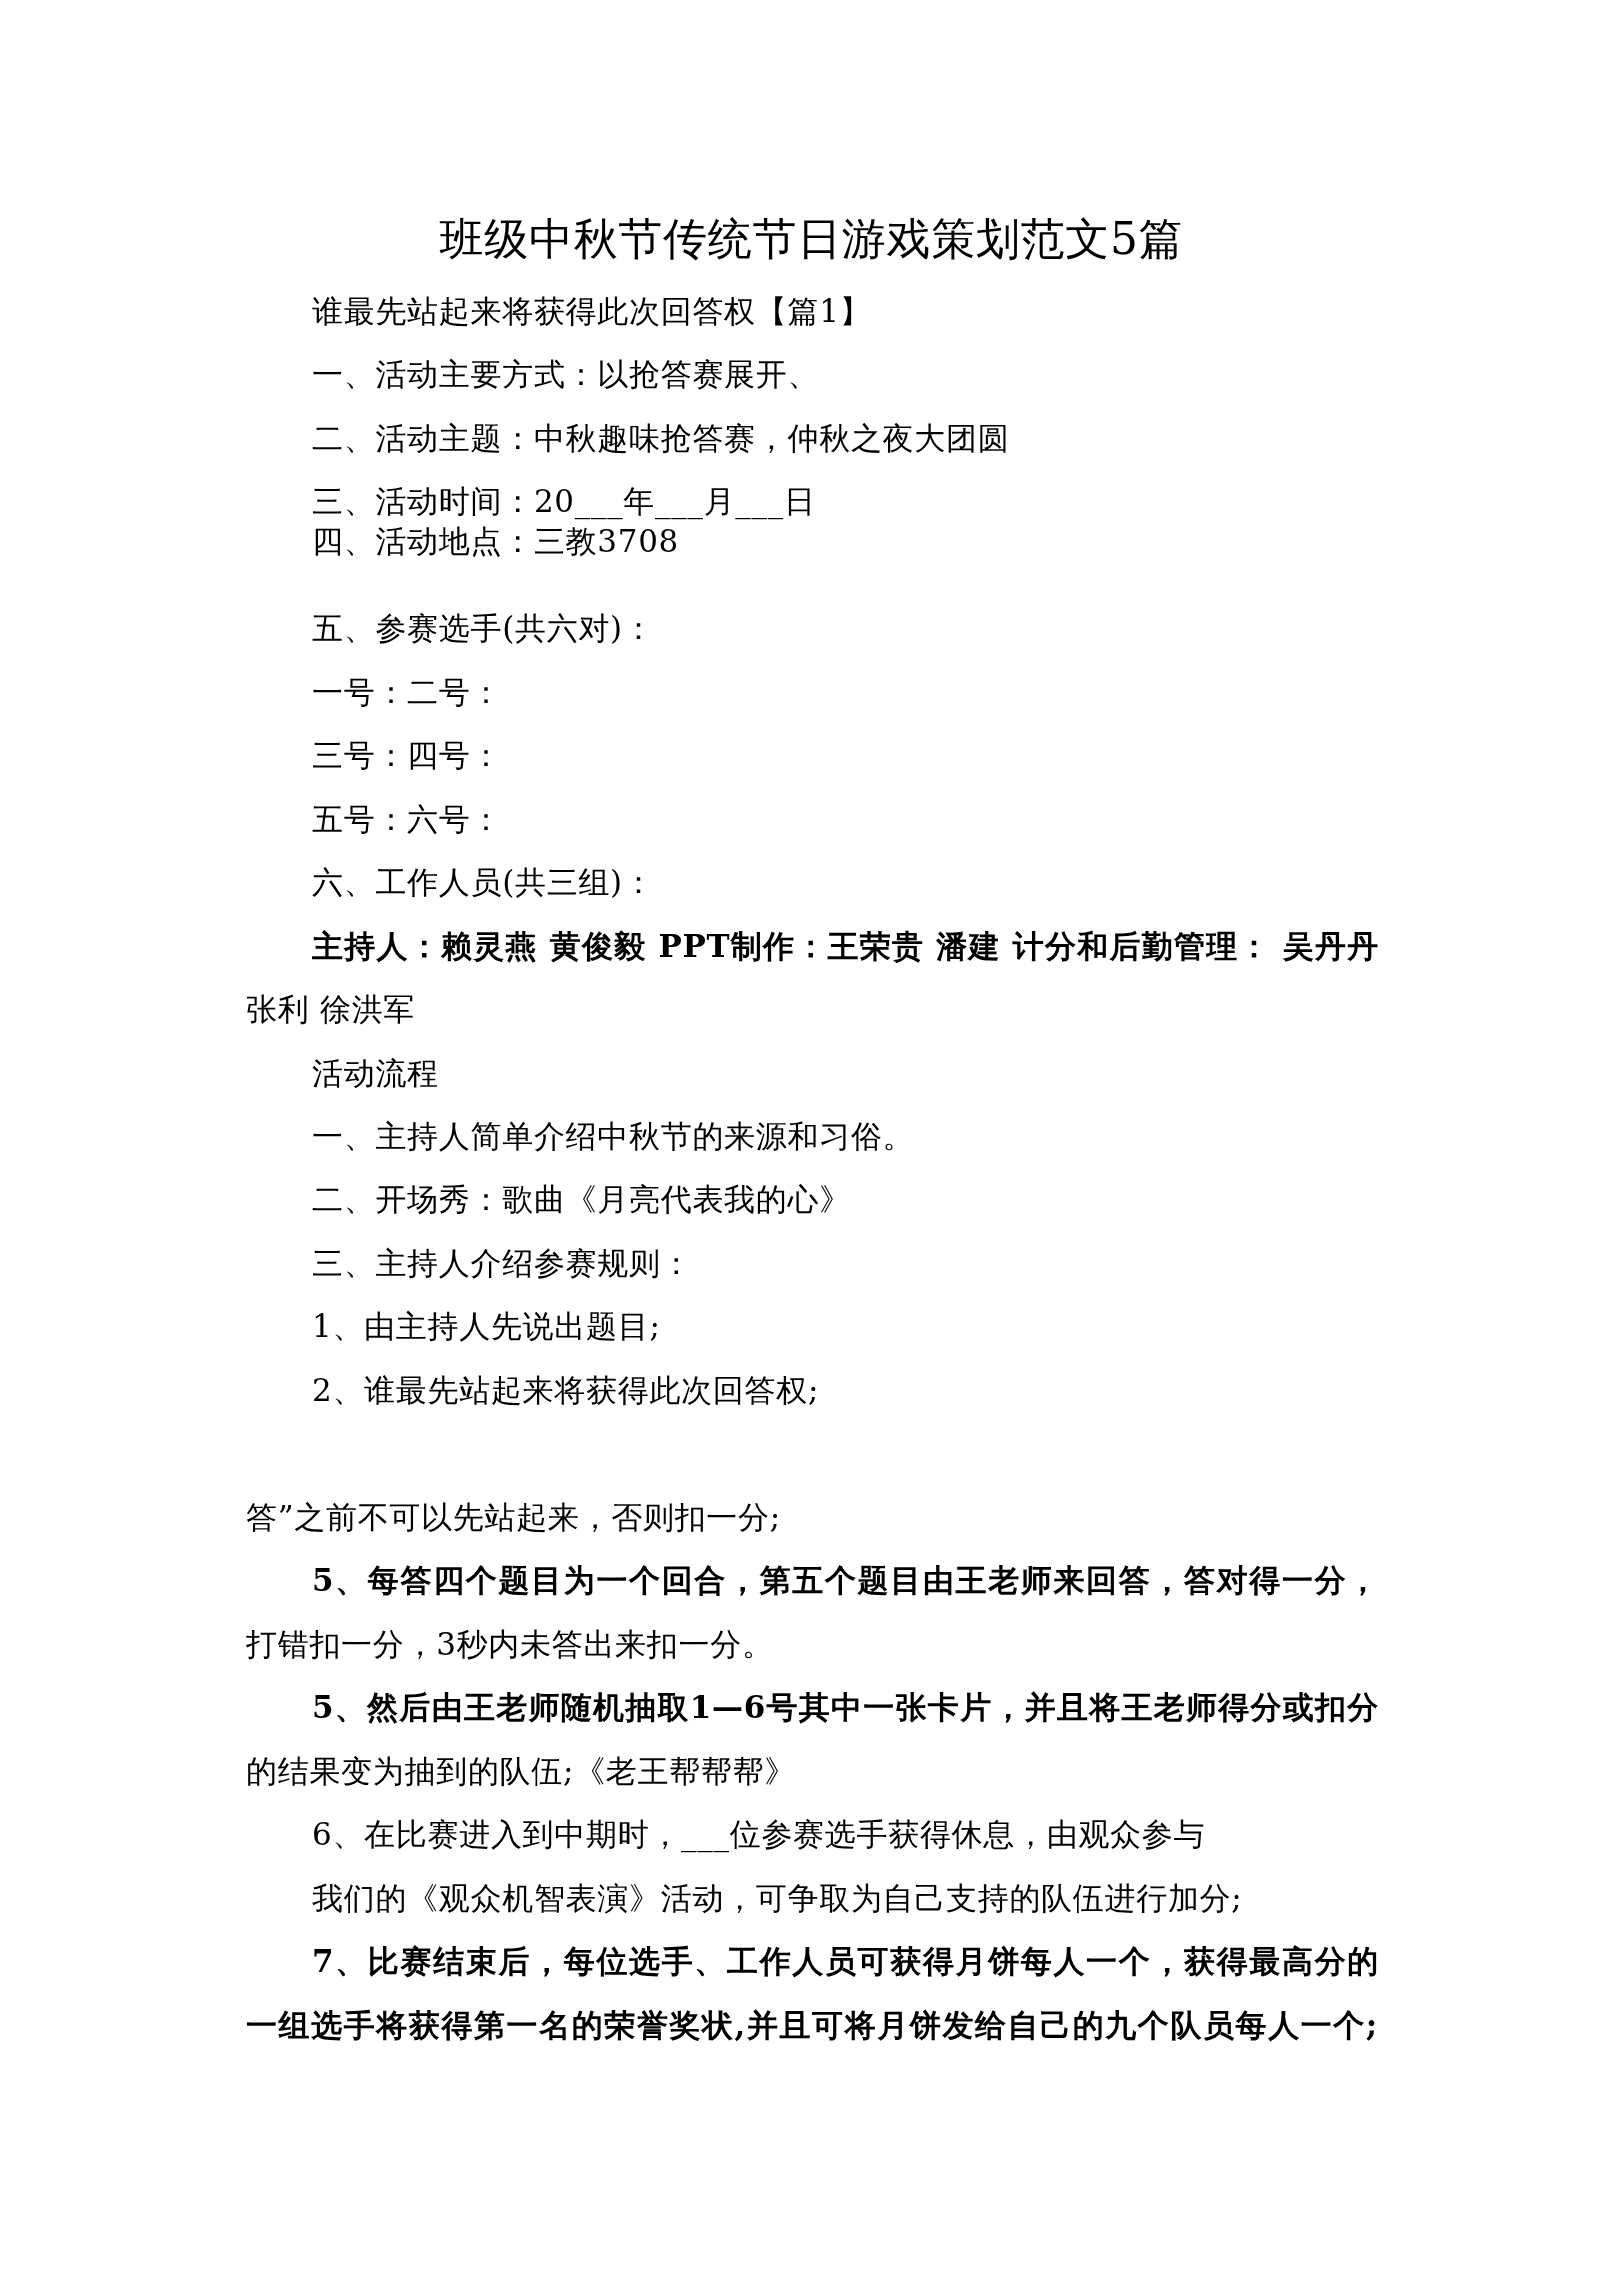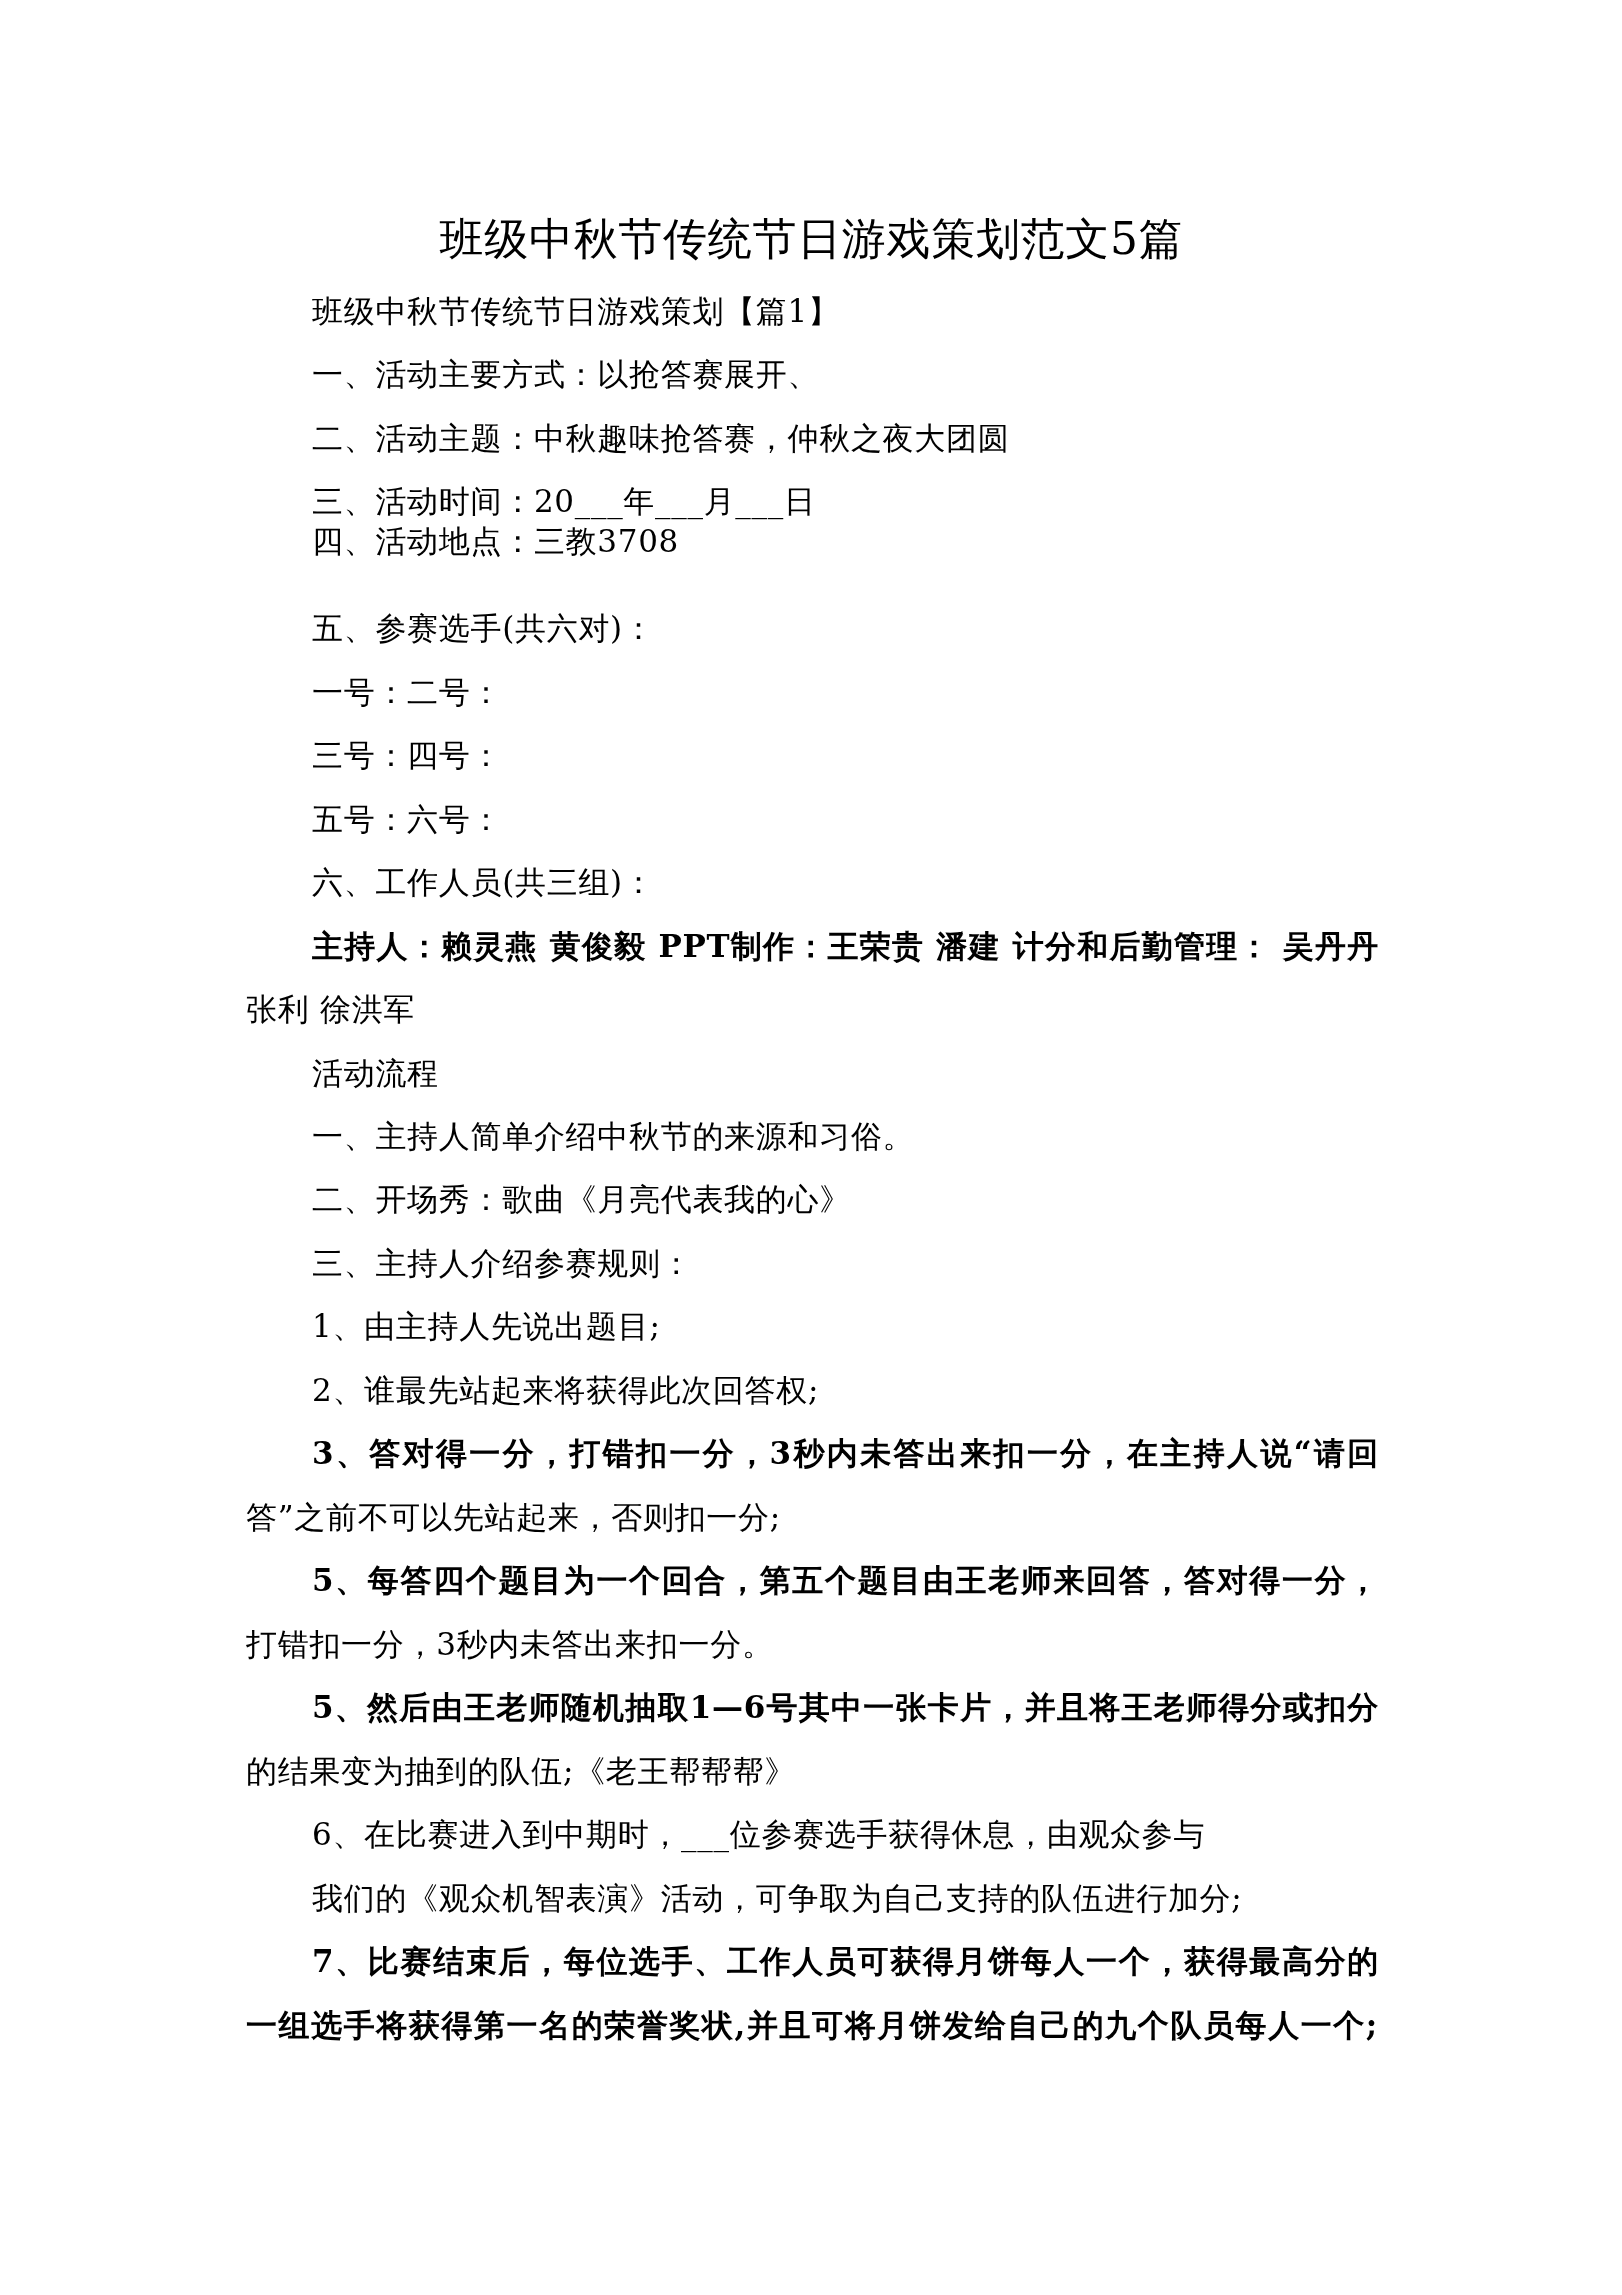--- a/index.html
+++ b/index.html
@@ -51,39 +51,38 @@
       text-align-last: justify;
       font-weight: bold;
     }
   </style>
 </head>
 <body>
 
 <div class="page">
   <h1 class="title">班级中秋节传统节日游戏策划范文5篇</h1>
 
-  <div class="line indent" style="top:292px">班级中秋节传统节日游戏策划【篇1】</div>
+  <div class="line indent" style="top:292px">谁最先站起来将获得此次回答权【篇1】</div>
   <div class="line indent" style="top:355px">一、活动主要方式：以抢答赛展开、</div>
   <div class="line indent" style="top:419px">二、活动主题：中秋趣味抢答赛，仲秋之夜大团圆</div>
   <div class="line indent" style="top:482px">三、活动时间：20___年___月___日</div>
   <div class="line indent" style="top:522px">四、活动地点：三教3708</div>
   <div class="line indent" style="top:609px">五、参赛选手(共六对)：</div>
   <div class="line indent" style="top:673px">一号：二号：</div>
   <div class="line indent" style="top:800px">五号：六号：</div>
   <div class="line indent" style="top:736px">三号：四号：</div>
   <div class="line indent" style="top:863px">六、工作人员(共三组)：</div>
   <div class="line indent justify" style="top:927px">主持人：赖灵燕 黄俊毅 PPT制作：王荣贵 潘建 计分和后勤管理： 吴丹丹</div>
   <div class="line" style="top:990px">张利 徐洪军</div>
   <div class="line indent" style="top:1054px">活动流程</div>
   <div class="line indent" style="top:1117px">一、主持人简单介绍中秋节的来源和习俗。</div>
   <div class="line indent" style="top:1180px">二、开场秀：歌曲《月亮代表我的心》</div>
   <div class="line indent" style="top:1244px">三、主持人介绍参赛规则：</div>
   <div class="line indent" style="top:1307px">1、由主持人先说出题目;</div>
   <div class="line indent" style="top:1371px">2、谁最先站起来将获得此次回答权;</div>
-  <div class="line indent justify" style="top:1434px">3、答对得一分，打错扣一分，3秒内未答出来扣一分，在主持人说“请回</div>
   <div class="line" style="top:1498px">答”之前不可以先站起来，否则扣一分;</div>
   <div class="line indent justify" style="top:1561px">5、每答四个题目为一个回合，第五个题目由王老师来回答，答对得一分，</div>
   <div class="line" style="top:1625px">打错扣一分，3秒内未答出来扣一分。</div>
   <div class="line indent justify" style="top:1688px">5、然后由王老师随机抽取1—6号其中一张卡片，并且将王老师得分或扣分</div>
   <div class="line" style="top:1752px">的结果变为抽到的队伍;《老王帮帮帮》</div>
   <div class="line indent" style="top:1815px">6、在比赛进入到中期时，___位参赛选手获得休息，由观众参与</div>
   <div class="line indent" style="top:1879px">我们的《观众机智表演》活动，可争取为自己支持的队伍进行加分;</div>
   <div class="line indent justify" style="top:1942px">7、比赛结束后，每位选手、工作人员可获得月饼每人一个，获得最高分的</div>
   <div class="line justify" style="top:2006px">一组选手将获得第一名的荣誉奖状,并且可将月饼发给自己的九个队员每人一个;</div>
 </div>

